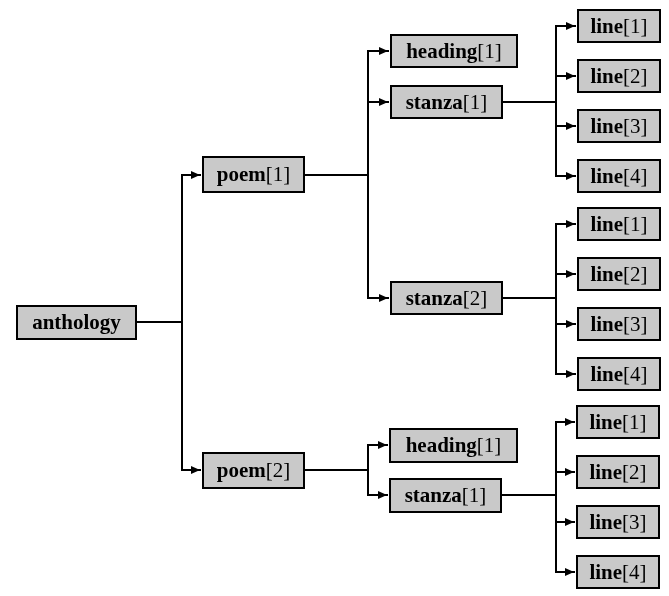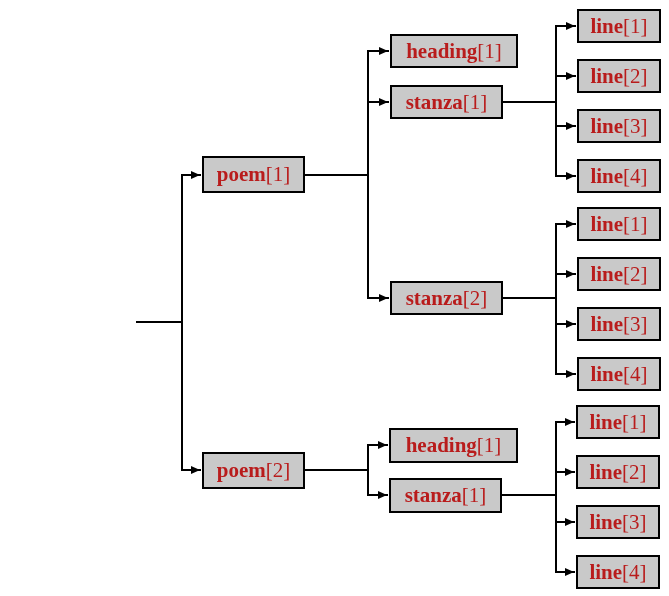--- a/index.html
+++ b/index.html
@@ -25,21 +25,21 @@
     position: absolute;
     box-sizing: border-box;
     background: #c9c9c9;
     border: 2px solid #000000;
     display: flex;
     align-items: center;
     justify-content: center;
     font-family: "Liberation Serif", "DejaVu Serif", serif;
     font-size: 21px;
     line-height: 1;
-    color: #b91c1c;
+    color: #000000;
     white-space: nowrap;
   }
   .node .nm { font-weight: bold; }
   .node .idx { font-weight: normal; }
   .wires path, .wires line {
     stroke: #000000;
     stroke-width: 2;
     fill: none;
     stroke-linecap: square;
   }
@@ -82,20 +82,24 @@
     <line x1="556" y1="324" x2="575" y2="324" marker-end="url(#arrow)"></line>
     <line x1="556" y1="374" x2="575" y2="374" marker-end="url(#arrow)"></line>
 
     <path d="M502,495 H556 M556,422 V572"></path>
     <line x1="556" y1="422" x2="574" y2="422" marker-end="url(#arrow)"></line>
     <line x1="556" y1="472" x2="574" y2="472" marker-end="url(#arrow)"></line>
     <line x1="556" y1="522" x2="574" y2="522" marker-end="url(#arrow)"></line>
     <line x1="556" y1="572" x2="574" y2="572" marker-end="url(#arrow)"></line>
   </svg>
 
+  <div class="node" style="left:16px;top:305px;width:121px;height:35px">
+    <span class="nm">anthology</span>
+      <span class="idx"></span>
+  </div>
 
   <div class="node" style="left:202px;top:156px;width:103px;height:37px">
     <span class="nm">poem</span>
       <span class="idx">[1]</span>
   </div>
   <div class="node" style="left:202px;top:452px;width:103px;height:37px">
     <span class="nm">poem</span>
       <span class="idx">[2]</span>
   </div>
 

